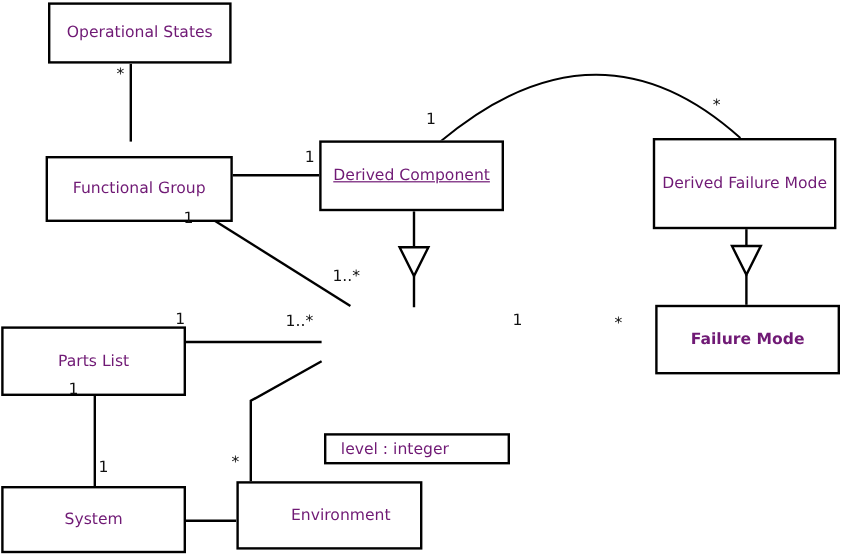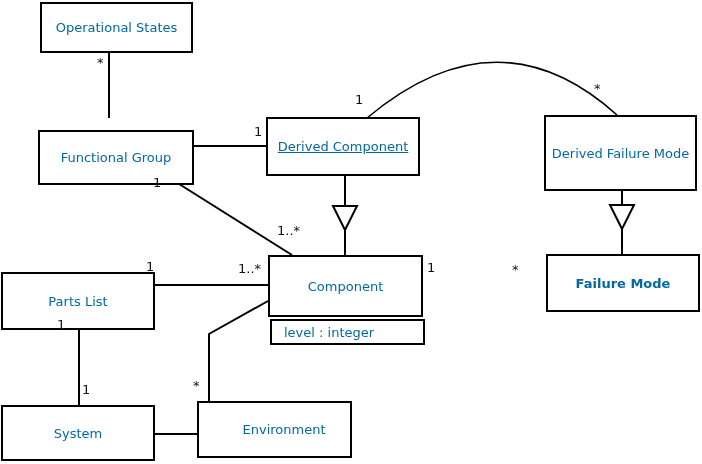--- a/index.html
+++ b/index.html
@@ -22,26 +22,27 @@
   }
   .uml-box {
     position: absolute;
     box-sizing: border-box;
     border: 2px solid #000000;
     background: #ffffff;
     display: flex;
     align-items: center;
     justify-content: center;
     font-size: 13px;
-    color: #0369a1;
+    color: #701a75;
     white-space: nowrap;
   }
   .uml-box.attr-compartment {
     justify-content: flex-start;
     padding-left: 12px;
+    margin-top: 42px;
   }
   .mult {
     position: absolute;
     font-size: 13px;
     line-height: 1;
     color: #111111;
     white-space: nowrap;
   }
 </style>
 </head>
@@ -87,23 +88,20 @@
   </div>
 
   <div class="uml-box" style="left:544px; top:115px; width:153px; height:76px;">
     <span>Derived Failure Mode</span>
   </div>
 
   <div class="uml-box" style="left:1px; top:256px; width:154px; height:58px;margin-top:16px;">
     <span>Parts List</span>
   </div>
 
-  <div class="uml-box" style="left:268px; top:255px; width:155px; height:62px;">
-    <span>Component</span>
-  </div>
   <div class="uml-box attr-compartment" style="left:270px; top:319px; width:155px; height:26px;">
     <span>level : integer</span>
   </div>
 
   <div class="uml-box" style="left:546px; top:254px; width:154px; height:58px;font-weight:bold;">
     <span>Failure Mode</span>
   </div>
 
   <div class="uml-box" style="left:1px; top:405px; width:154px; height:56px;text-align:center;">
     <span>System</span>

